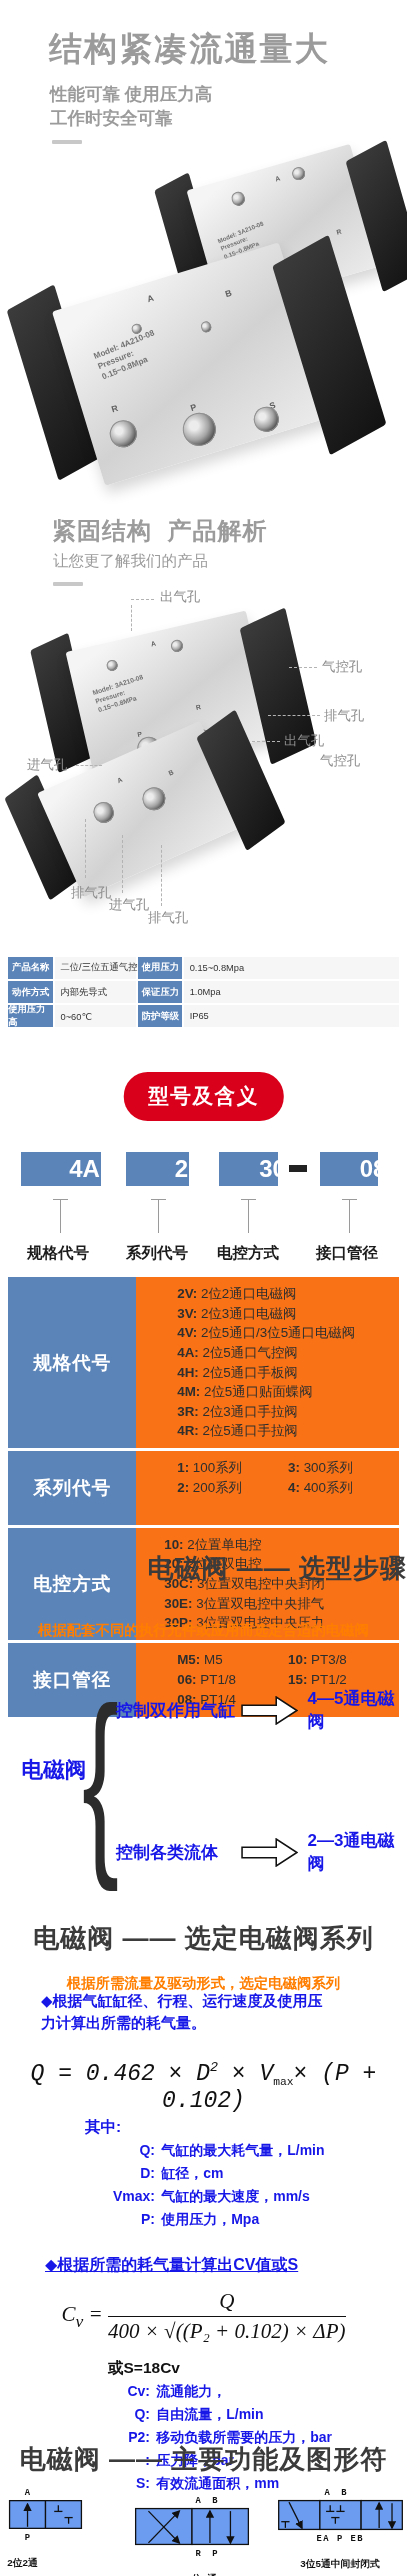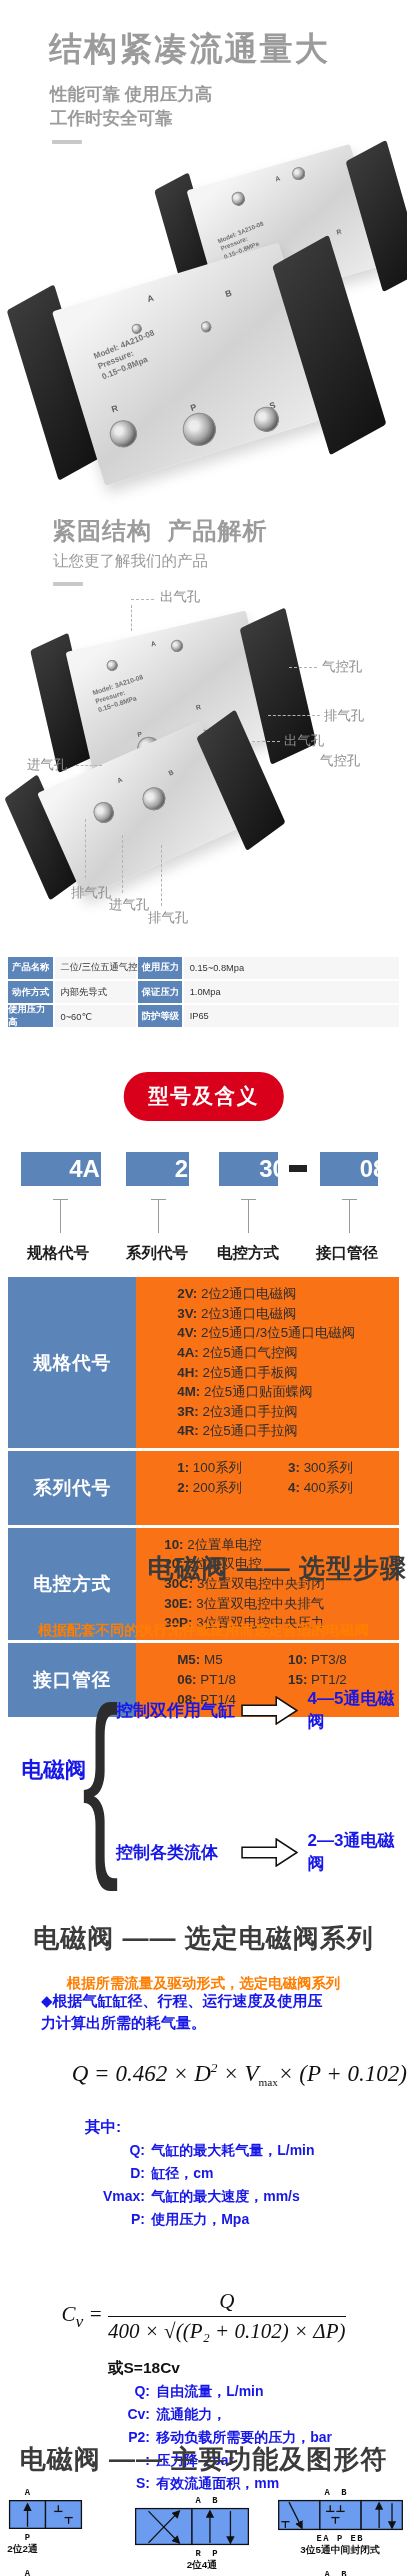--- a/index.html
+++ b/index.html
@@ -83,46 +83,46 @@
   .d-from { color:#1717e8; font-size:17px; font-weight:bold; width:131px; }
   .d-to { color:#1717e8; font-size:17px; font-weight:bold; margin-left:9.3px; }
   .block-arrow { flex:none; }
 
   
   .series { position:relative; height:526px; }
   .series-h { padding-top:15.5px; }
   .series-sub { margin-top:18px; }
   .blue-t { color:#1717e8; font-weight:bold; }
   .bullet1 { position:absolute; left:41px; top:85px; width:289px; font-size:15px; line-height:1.45; }
-  .formula1 { position:absolute; left:0; width:100%; top:155px; text-align:right;
-              font-family:Liberation Serif, serif; font-style:italic; font-size:23px; color:#111; }
+  .formula1 { position:absolute; left:0; width:100%; top:155px; text-align:center;
+              font-family:Liberation Mono, monospace; font-style:italic; font-size:23px; color:#111; }
   .formula1 sup { font-size:13.4px; }
   .formula1 sub { font-size:11.3px; font-style:normal; }
   .among { position:absolute; left:85px; top:212px; font-size:15.5px; }
-  .defs1 { position:absolute; left:101px; top:234px; }
+  .defs1 { position:absolute; left:111px; top:234px; }
   .defs1 .dfl, .defs2 .dfl { font-size:14px; line-height:23px; color:#1717e8; font-weight:bold; white-space:nowrap; }
   .dfl .k { display:inline-block; min-width:44px; text-align:right; margin-right:6.2px; }
   .bullet2 { position:absolute; left:45px; top:350px; font-size:16px; text-decoration:underline; }
   .formula2 { position:absolute; left:0; width:100%; top:384px; text-align:center;
               font-family:"Liberation Serif","DejaVu Serif",serif; font-style:italic; font-size:21px; color:#111; }
   .frac { display:inline-block; vertical-align:middle; }
   .frac .num { display:block; border-bottom:1px solid #111; padding:0 11.3px 2.1px 11.3px; }
   .frac .den { display:block; padding-top:2.1px; }
   .or-s { position:absolute; left:108px; top:453px; font-size:15.5px; }
   .defs2 { position:absolute; left:106px; top:475px; }
 
   
   .functions { position:relative; height:330px; }
   .func-h { padding-top:11.3px; }
   .symgrid { position:absolute; left:7.2px; right:5.2px; top:57px; display:grid;
              grid-template-columns:121px 137px 1fr; column-gap:5.2px; }
   .sym { margin-bottom:13.4px; }
   .sym-top, .sym-bottom { font-family:"Liberation Mono","DejaVu Sans Mono",monospace;
              font-size:8.8px; font-weight:bold; color:#111; letter-spacing:3.1px; padding-left:17.5px; }
-  .sym-cap { font-size:9.8px; color:#111; margin-top:0; font-weight:bold; }
+  .sym-cap { font-size:9.8px; color:#111; margin-top:14px; font-weight:bold; }
 </style>
 </head>
 <body>
 
 <svg width="0" height="0" style="position:absolute">
   <defs>
     <marker id="ah" viewBox="0 0 10 10" refX="8" refY="5" markerWidth="6.5" markerHeight="6.5" orient="auto-start-reverse">
       <path d="M0 0L10 5L0 10z" fill="#111"></path>
     </marker>
   </defs>
@@ -370,33 +370,34 @@
     </div>
 
     <p class="among blue-t">其中:</p>
     <div class="defs1">
       <div class="dfl"><span class="k">Q:</span><span>气缸的最大耗气量，L/min</span></div>
       <div class="dfl"><span class="k">D:</span><span>缸径，cm</span></div>
       <div class="dfl"><span class="k">Vmax:</span><span>气缸的最大速度，mm/s</span></div>
       <div class="dfl"><span class="k">P:</span><span>使用压力，Mpa</span></div>
     </div>
 
+    <p class="bullet2 blue-t">◆根据所需的耗气量计算出CV值或S</p>
 
     <div class="formula2">
       <span>C</span><sub>v</sub><span> = </span>
       <span class="frac">
         <span class="num">Q</span>
         <span class="den">400 × √((P₂ + 0.102) × ΔP)</span>
       </span>
     </div>
 
     <p class="or-s blue-t" style="color:#111">或S=18Cv</p>
     <div class="defs2">
+      <div class="dfl"><span class="k">Cv:</span><span>流通能力，</span></div>
       <div class="dfl"><span class="k">Q:</span><span>自由流量，L/min</span></div>
-      <div class="dfl"><span class="k">Cv:</span><span>流通能力，</span></div>
       <div class="dfl"><span class="k">P2:</span><span>移动负载所需要的压力，bar</span></div>
       <div class="dfl"><span class="k">:</span><span>压力降，bar</span></div>
       <div class="dfl"><span class="k">S:</span><span>有效流通面积，mm</span></div>
     </div>
   </section>
 
   <section class="functions">
     <h2 class="h-dark func-h">电磁阀 —— 主要功能及图形符</h2>
 
     <div class="symgrid">

